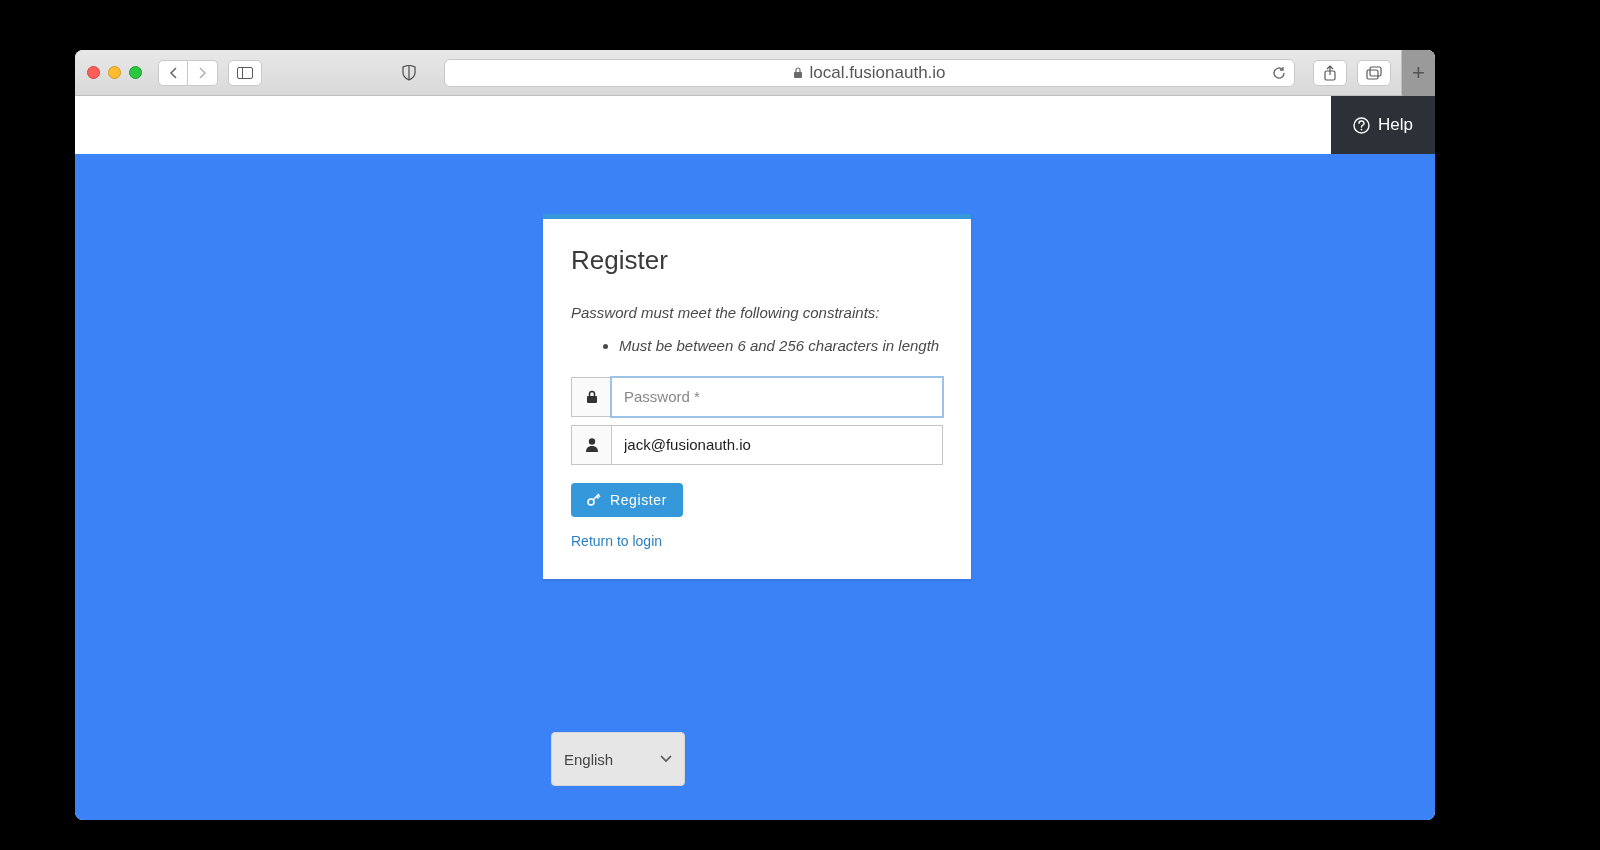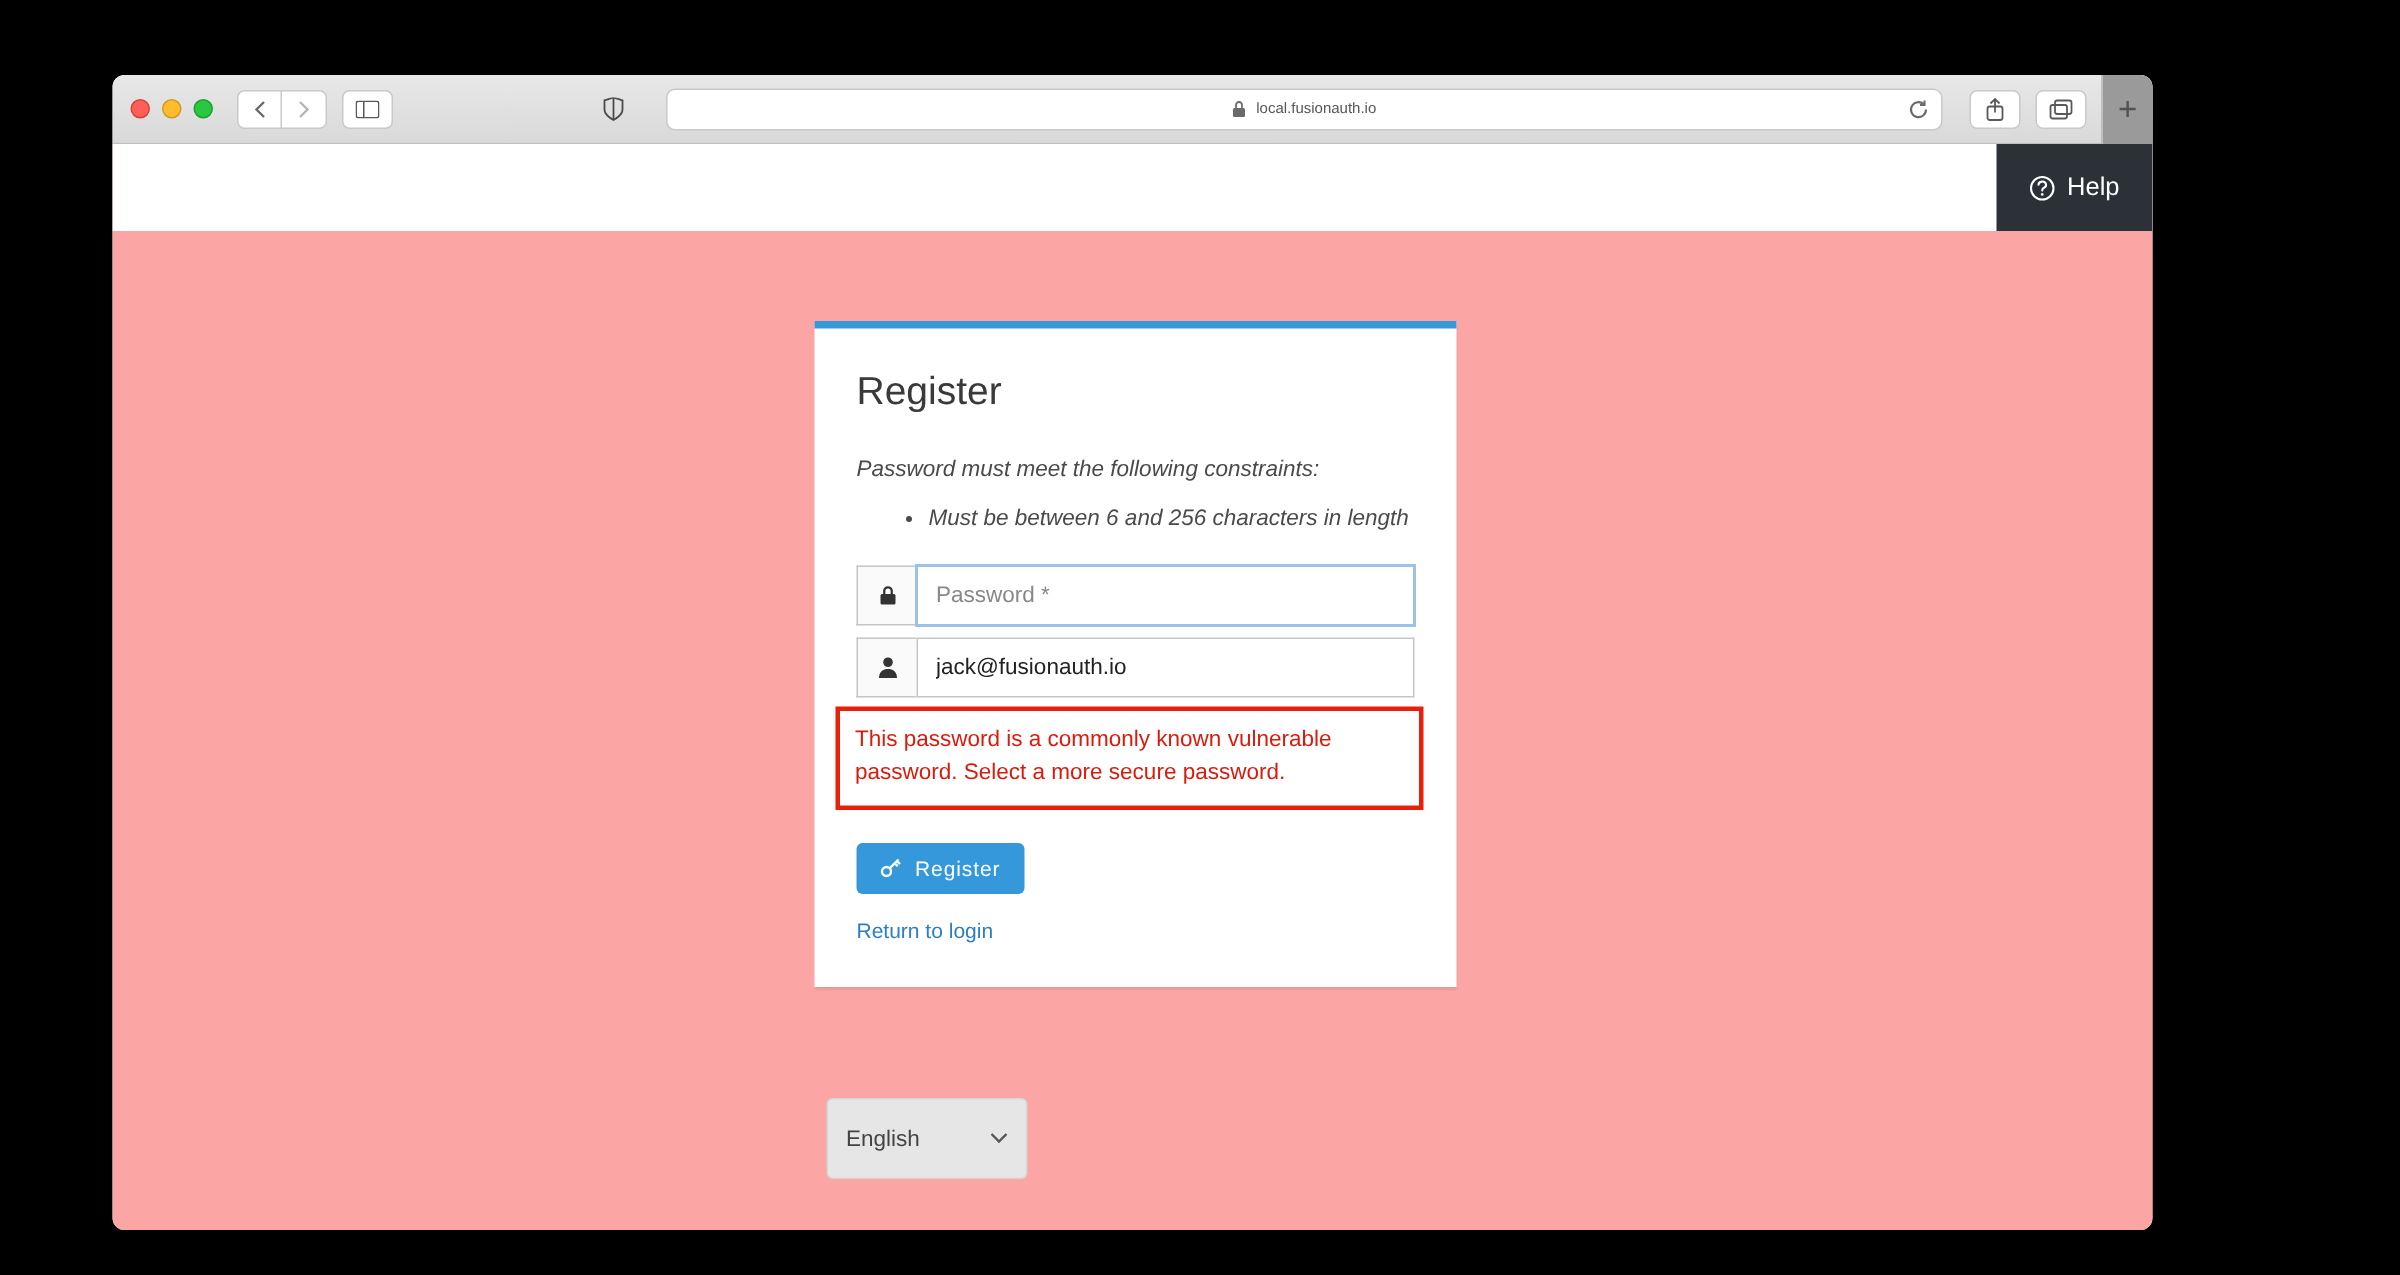--- a/index.html
+++ b/index.html
@@ -54,39 +54,39 @@
     height: 28px;
     background: #fff;
     border: 1px solid #c9c9c9;
     border-radius: 6px;
     margin: 0 8px;
     display: flex;
     align-items: center;
     justify-content: center;
     gap: 6px;
     color: #575757;
-    font-size: 10px;
+    font-size: 17px;
     position: relative;
   }
   .url-bar .reload {
     position: absolute; right: 8px; color:#6a6a6a;
   }
   .right-tb { display:flex; gap:10px; align-items:center; margin-right:0; }
   .new-tab {
     width: 34px; height: 46px; background:#9a9a9a;
     display:flex; align-items:center; justify-content:center;
     color:#525252; font-size:22px; font-weight:300;
     border-left:1px solid #bfbfbf;
     margin-right:-12px;
   }
   .page {
     position: relative;
     width: 100%;
     height: calc(100% - 46px);
-    background: #fca5a5;
+    background: #3b82f6;
   }
   .topbar {
     height: 58px;
     background: #fff;
     width: 100%;
   }
   .help-pill {
     position: absolute;
     top: 0; right: 0;
     background: #2b3137;
@@ -301,21 +301,20 @@
       <div class="input-group">
         <div class="input-addon">
           <svg width="14" height="15" viewBox="0 0 14 15">
               <circle cx="7" cy="4.5" r="3.2" fill="#333"></circle>
               <path d="M1 15 C1 10.5 4 9 7 9 C10 9 13 10.5 13 15 Z" fill="#333"></path>
             </svg>
         </div>
         <input class="text-input" type="text" value="jack@fusionauth.io" style="">
       </div>
 
-      <div class="error-box">This password is a commonly known vulnerable password. Select a more secure password.</div>
 
       <button class="btn-primary">
         <svg width="15" height="14" viewBox="0 0 15 14">
             <circle cx="4" cy="9" r="3" fill="none" stroke="#fff" stroke-width="1.6"></circle>
             <path d="M6.2 6.8 L12 1 M9.5 3.5 L11.5 5.5 M11 2 L13 4" stroke="#fff" stroke-width="1.6" fill="none"></path>
           </svg>
         <span>Register</span>
       </button>
 
       <a href="#" class="return-link">Return to login</a>

